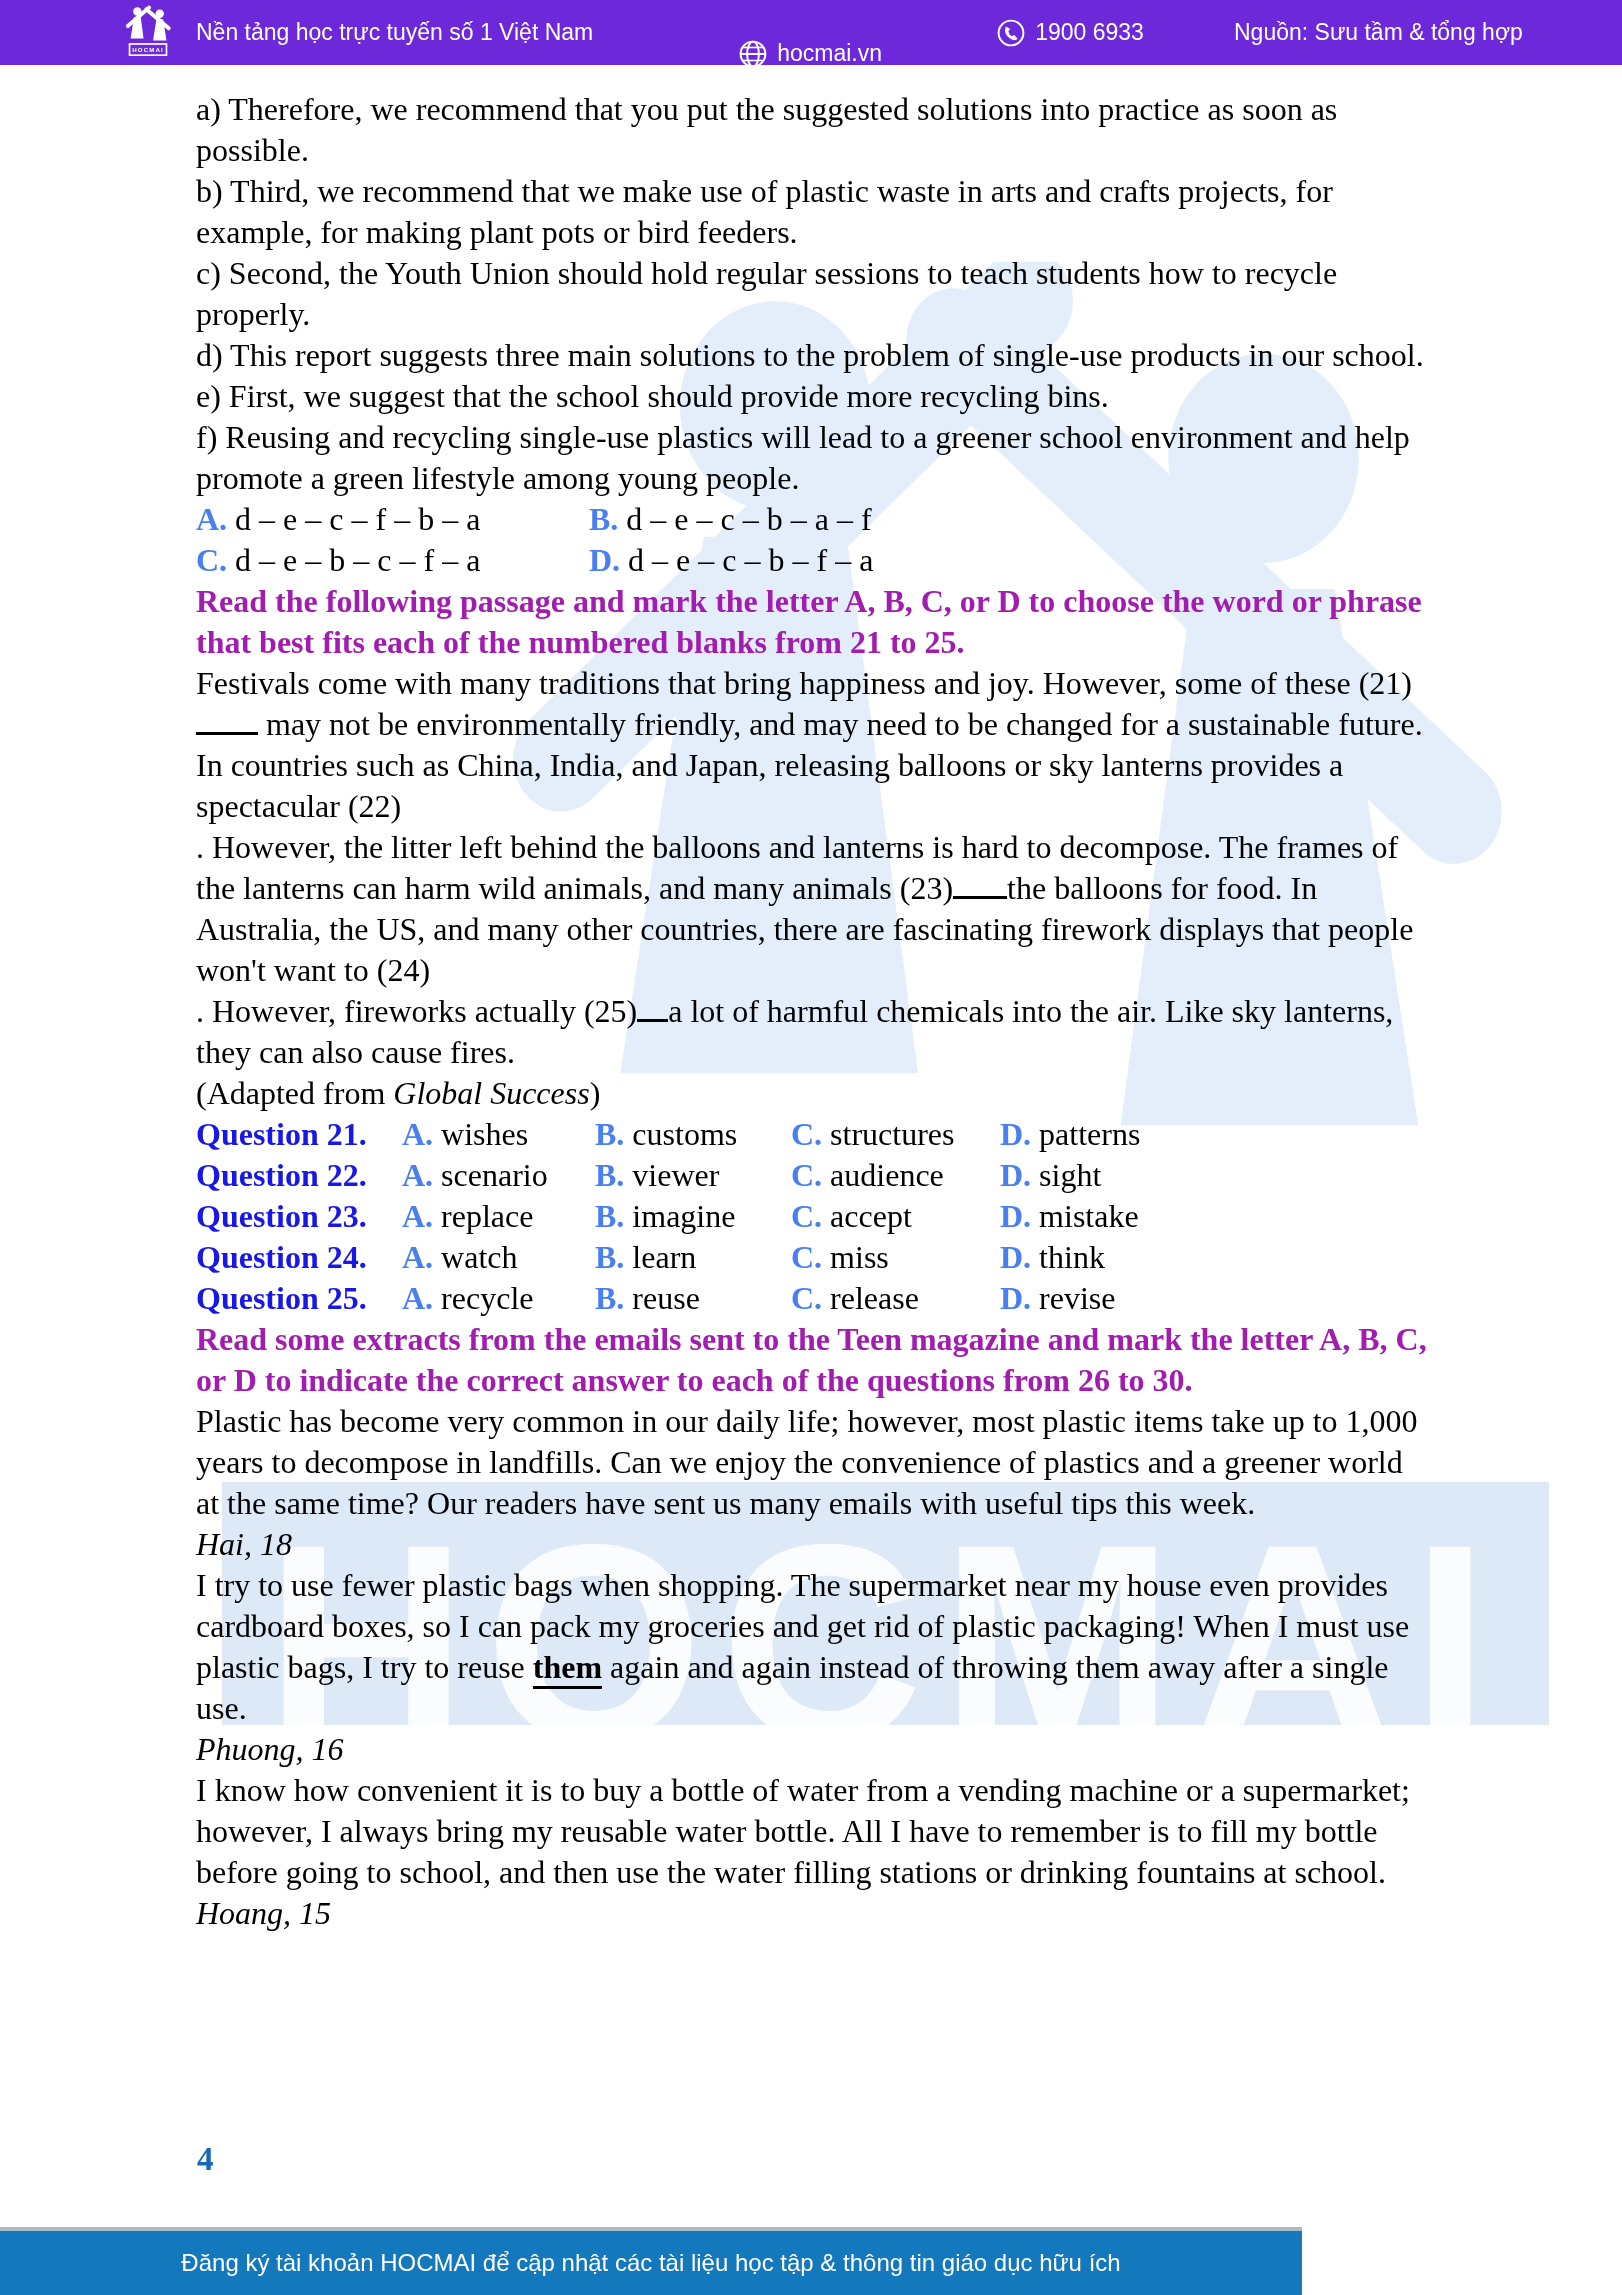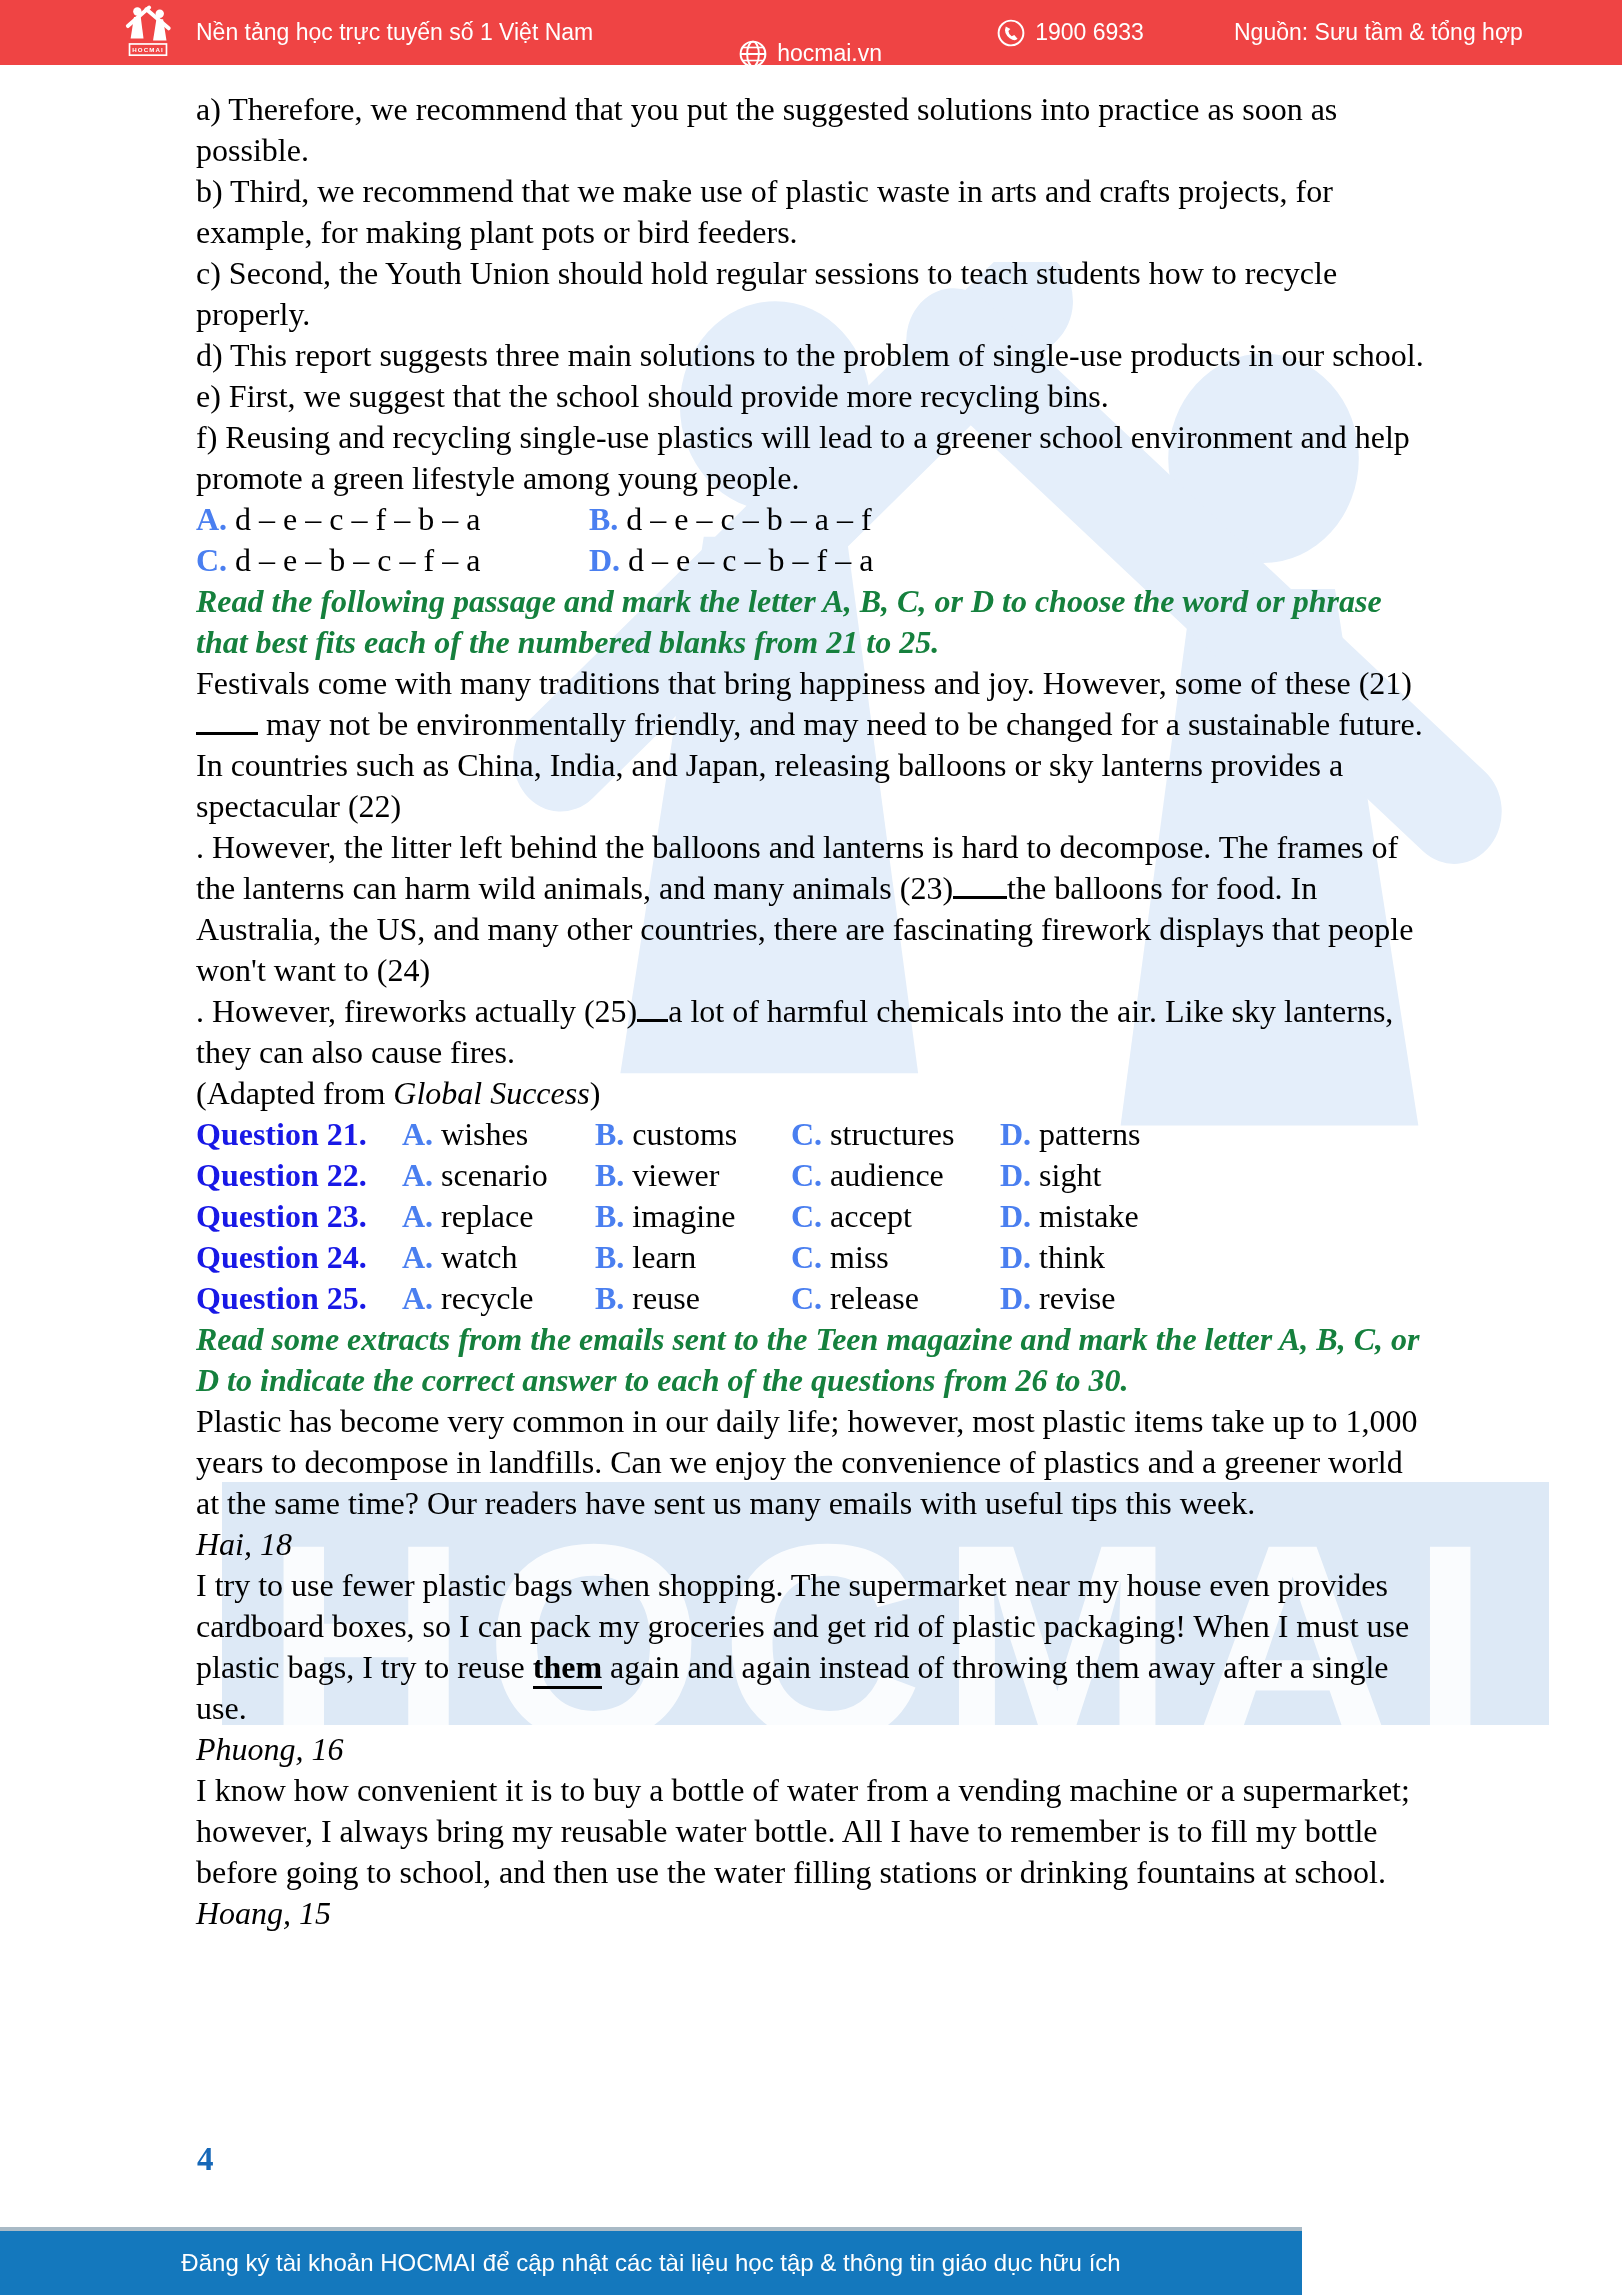--- a/index.html
+++ b/index.html
@@ -8,41 +8,41 @@
 
   
   .wm-logo{position:absolute;left:406px;top:262px;width:1191px;height:1243px;z-index:0;}
   .wm-band{position:absolute;left:222px;top:1482px;width:1327px;height:243px;
            background:#dde9f6;z-index:1;display:flex;align-items:center;justify-content:center;overflow:visible;}
   .wm-band-text{font-family:"Liberation Sans", sans-serif;font-weight:bold;font-size:281px;
                 line-height:281px;letter-spacing:17px;color:rgba(255,255,255,0.85);
                 white-space:nowrap;margin-top:79px;}
 
   
-  .header{position:absolute;left:0;top:0;width:1623px;height:65px;background:#ef4444;z-index:3;
+  .header{position:absolute;left:0;top:0;width:1623px;height:65px;background:#6d28d9;z-index:3;
           font-family:"Liberation Sans", sans-serif;color:#fff;}
   .logo{position:absolute;left:120px;top:3.3px;width:56px;height:59px;}
   .tagline{position:absolute;left:196px;top:0;height:65px;display:flex;align-items:center;
            font-size:23px;}
   .hgroup{position:absolute;top:0;height:65px;display:flex;align-items:center;gap:9.2px;font-size:23px;}
   .g-site{left:738px;margin-top:21px;} .g-phone{left:996px;}
   .source{position:absolute;left:1234px;top:0;height:65px;display:flex;align-items:center;font-size:23px;}
 
   
   .footer{position:absolute;left:0;bottom:0;width:1302px;height:64px;background:#1478bd;
           border-top:4.6px solid #a9bac6;z-index:3;display:flex;align-items:center;justify-content:center;
           font-family:"Liberation Sans", sans-serif;font-size:24px;color:#fff;}
   .page-number{position:absolute;left:197px;top:2141px;z-index:3;color:#1668b8;
                font-weight:bold;font-size:33px;}
 
   
   .main{position:absolute;left:196px;top:89px;width:1233px;z-index:2;
         font-size:32px;line-height:41px;color:#000;}
   .main p{margin:0;padding:0;}
-  .instr{color:#15803d;font-weight:bold;font-style:italic;}
+  .instr{color:#a21caf;font-weight:bold;}
   .ans-row{display:grid;grid-template-columns:393px 1fr;}
   .qrow{display:grid;grid-template-columns:206px 193px 196px 209px 1fr;}
   .qlabel{color:#1818e6;font-weight:bold;white-space:nowrap;}
   .opt-letter{color:#4a7ff0;font-weight:bold;}
   .blank{display:inline-block;border-bottom:3.3px solid #000;height:0.85em;}
   .b21{width:62px;} .b23{width:54px;} .b25{width:31px;}
   .emph{font-weight:bold;border-bottom:3.3px solid #000;padding-bottom:0.7px;}
   .sig{font-style:italic;}
   .it{font-style:italic;}
 </style>

